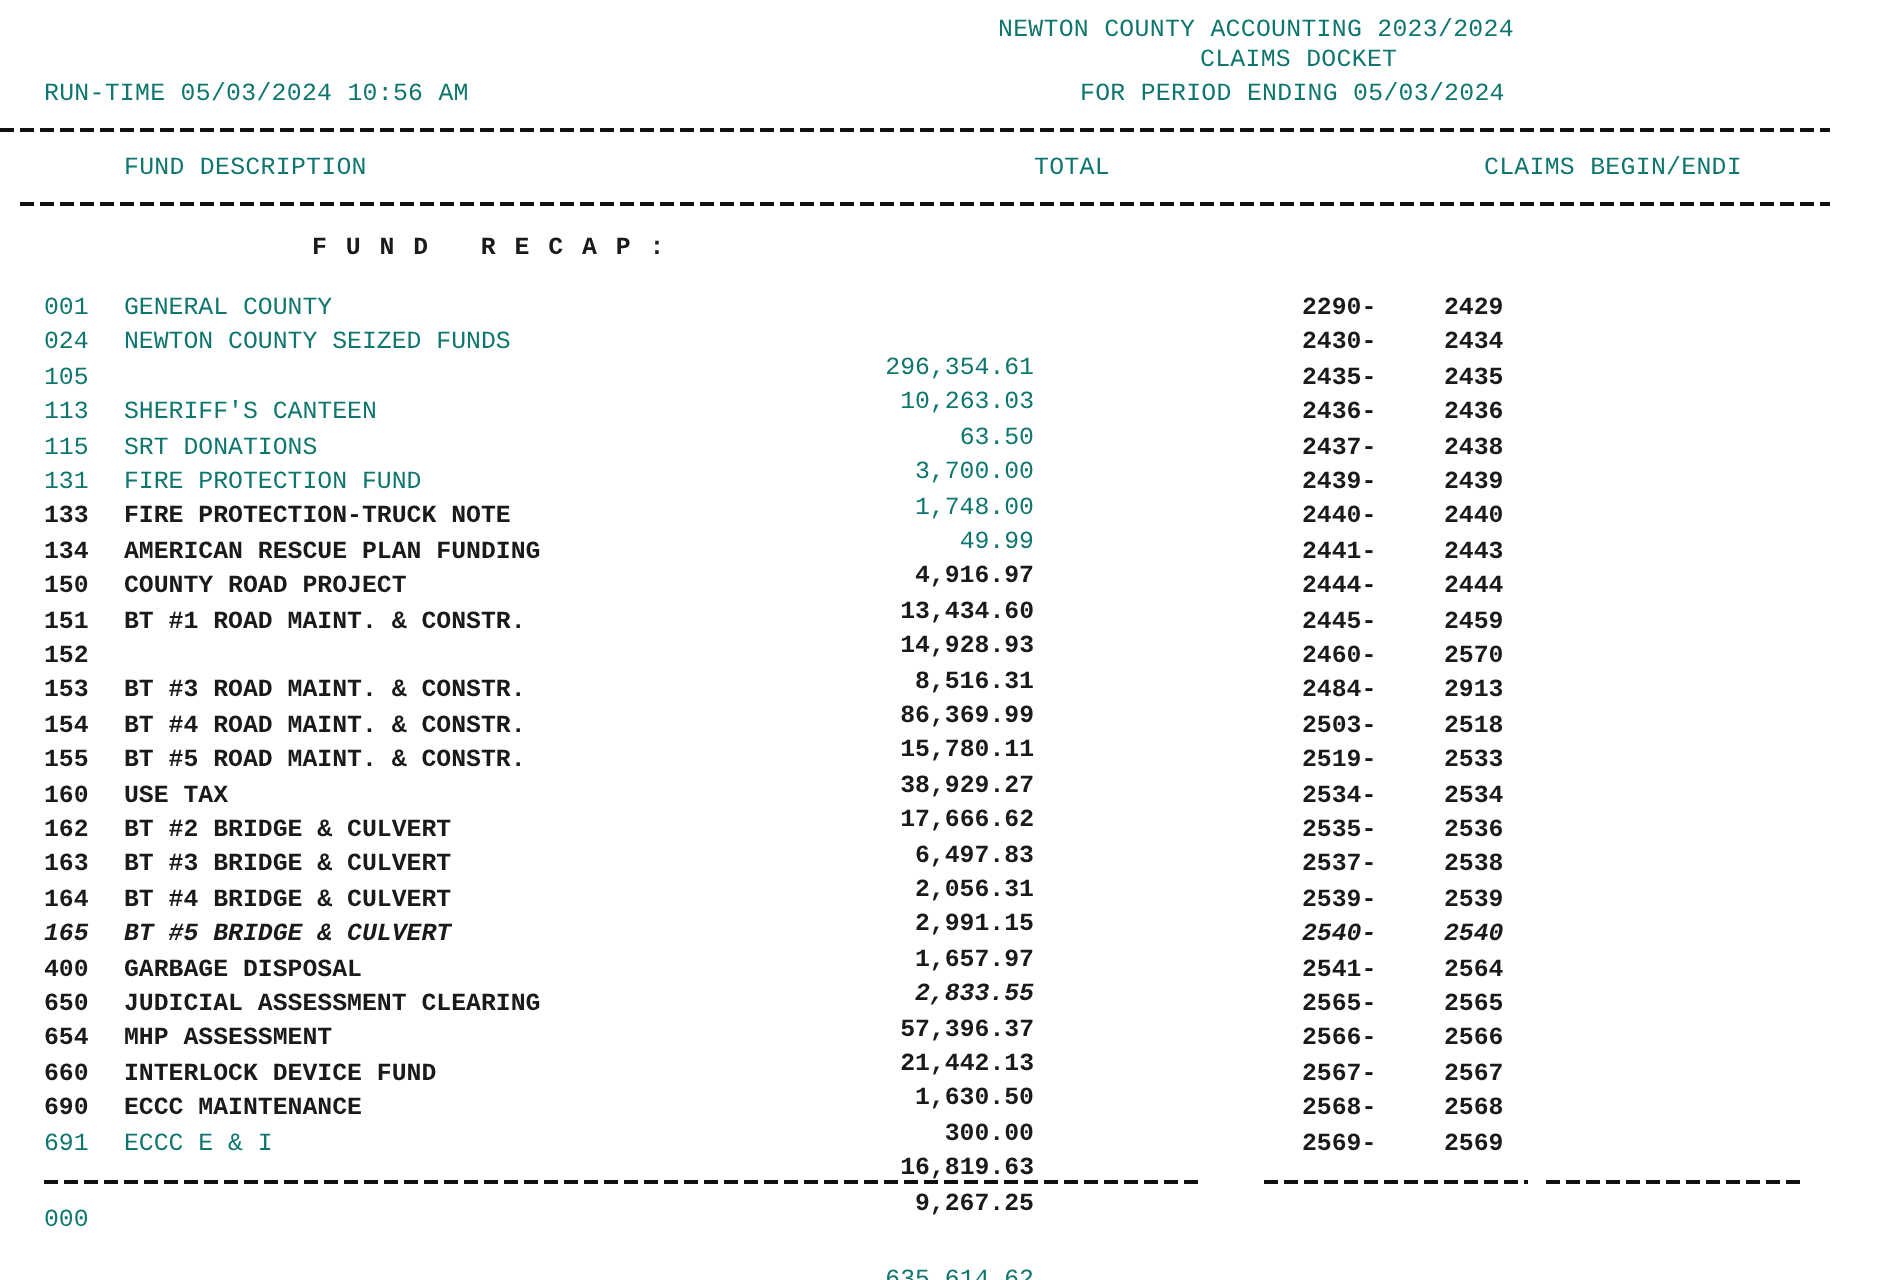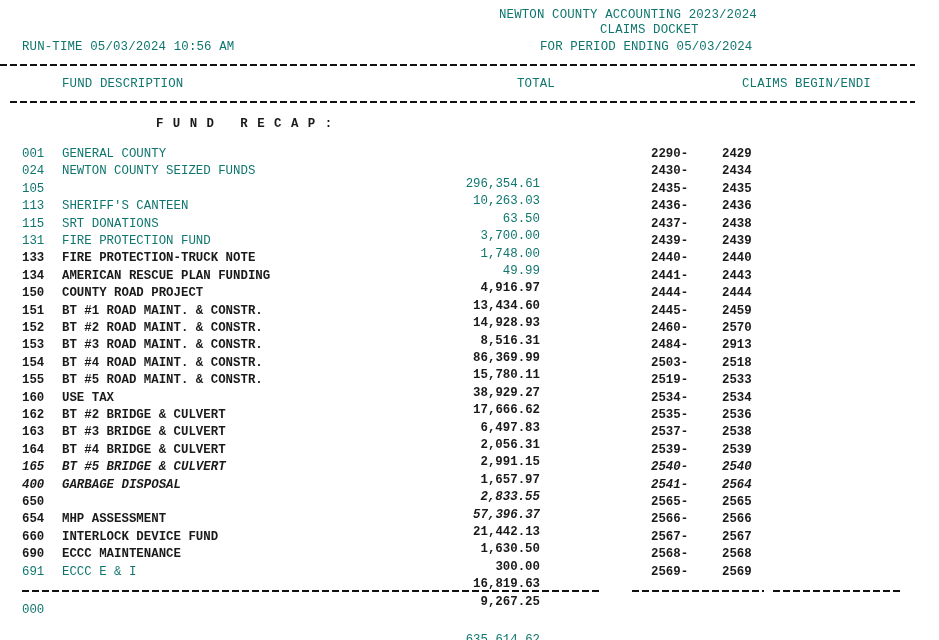--- a/index.html
+++ b/index.html
@@ -8,21 +8,21 @@
     font-family: "Liberation Mono", "DejaVu Sans Mono", monospace;
     font-size: 12.4px; color: #1a1a1a; font-weight: bold;
     -webkit-font-smoothing: none;
   }
   .ln { position: absolute; white-space: pre; line-height: 14px; letter-spacing: 0.15px; }
   .light { font-weight: normal; color: #0f766e; }
   .dash {
     position: absolute; height: 2px;
     background-image: repeating-linear-gradient(90deg, #111 0 7px, transparent 7px 10px);
   }
-  .row { position: absolute; left: 0; width: 857px; height: 17px; padding-left: 23px; }
+  .row { position: absolute; left: 0; width: 857px; height: 17px; }
   .row .code { position: absolute; left: 22px; }
   .row .desc { position: absolute; left: 62px; }
   .row .total { position: absolute; right: 340px; text-align: right; margin-top: 30px; }
   .row .begin { position: absolute; left: 651px; }
   .row .end { position: absolute; left: 722px; }
   .row span { white-space: pre; line-height: 14px; }
 </style>
 </head>
 <body>
 
@@ -106,21 +106,20 @@
   </div>
   <div class="row" style="top:303.6px;">
     <span class="code">151</span>
     <span class="desc">BT #1 ROAD MAINT. &amp; CONSTR.</span>
     <span class="total">8,516.31</span>
     <span class="begin">2445-</span>
     <span class="end">2459</span>
   </div>
   <div class="row" style="top:321px;">
     <span class="code">152</span>
-    <span class="desc">BT #2 ROAD MAINT. &amp; CONSTR.</span>
     <span class="total">86,369.99</span>
     <span class="begin">2460-</span>
     <span class="end">2570</span>
   </div>
   <div class="row" style="top:338.4px;">
     <span class="code">153</span>
     <span class="desc">BT #3 ROAD MAINT. &amp; CONSTR.</span>
     <span class="total">15,780.11</span>
     <span class="begin">2484-</span>
     <span class="end">2913</span>
@@ -167,29 +166,30 @@
     <span class="begin">2539-</span>
     <span class="end">2539</span>
   </div>
   <div class="row" style="top:460.2px;font-style:italic;">
     <span class="code">165</span>
     <span class="desc">BT #5 BRIDGE &amp; CULVERT</span>
     <span class="total">2,833.55</span>
     <span class="begin">2540-</span>
     <span class="end">2540</span>
   </div>
-  <div class="row" style="top:477.6px;font-style:italic;">
+  <div class="row" style="top:477.6px;">
     <span class="code">400</span>
     <span class="desc">GARBAGE DISPOSAL</span>
     <span class="total">57,396.37</span>
     <span class="begin">2541-</span>
     <span class="end">2564</span>
   </div>
   <div class="row" style="top:495px;">
     <span class="code">650</span>
+    <span class="desc">JUDICIAL ASSESSMENT CLEARING</span>
     <span class="total">21,442.13</span>
     <span class="begin">2565-</span>
     <span class="end">2565</span>
   </div>
   <div class="row" style="top:512.4px;">
     <span class="code">654</span>
     <span class="desc">MHP ASSESSMENT</span>
     <span class="total">1,630.50</span>
     <span class="begin">2566-</span>
     <span class="end">2566</span>

